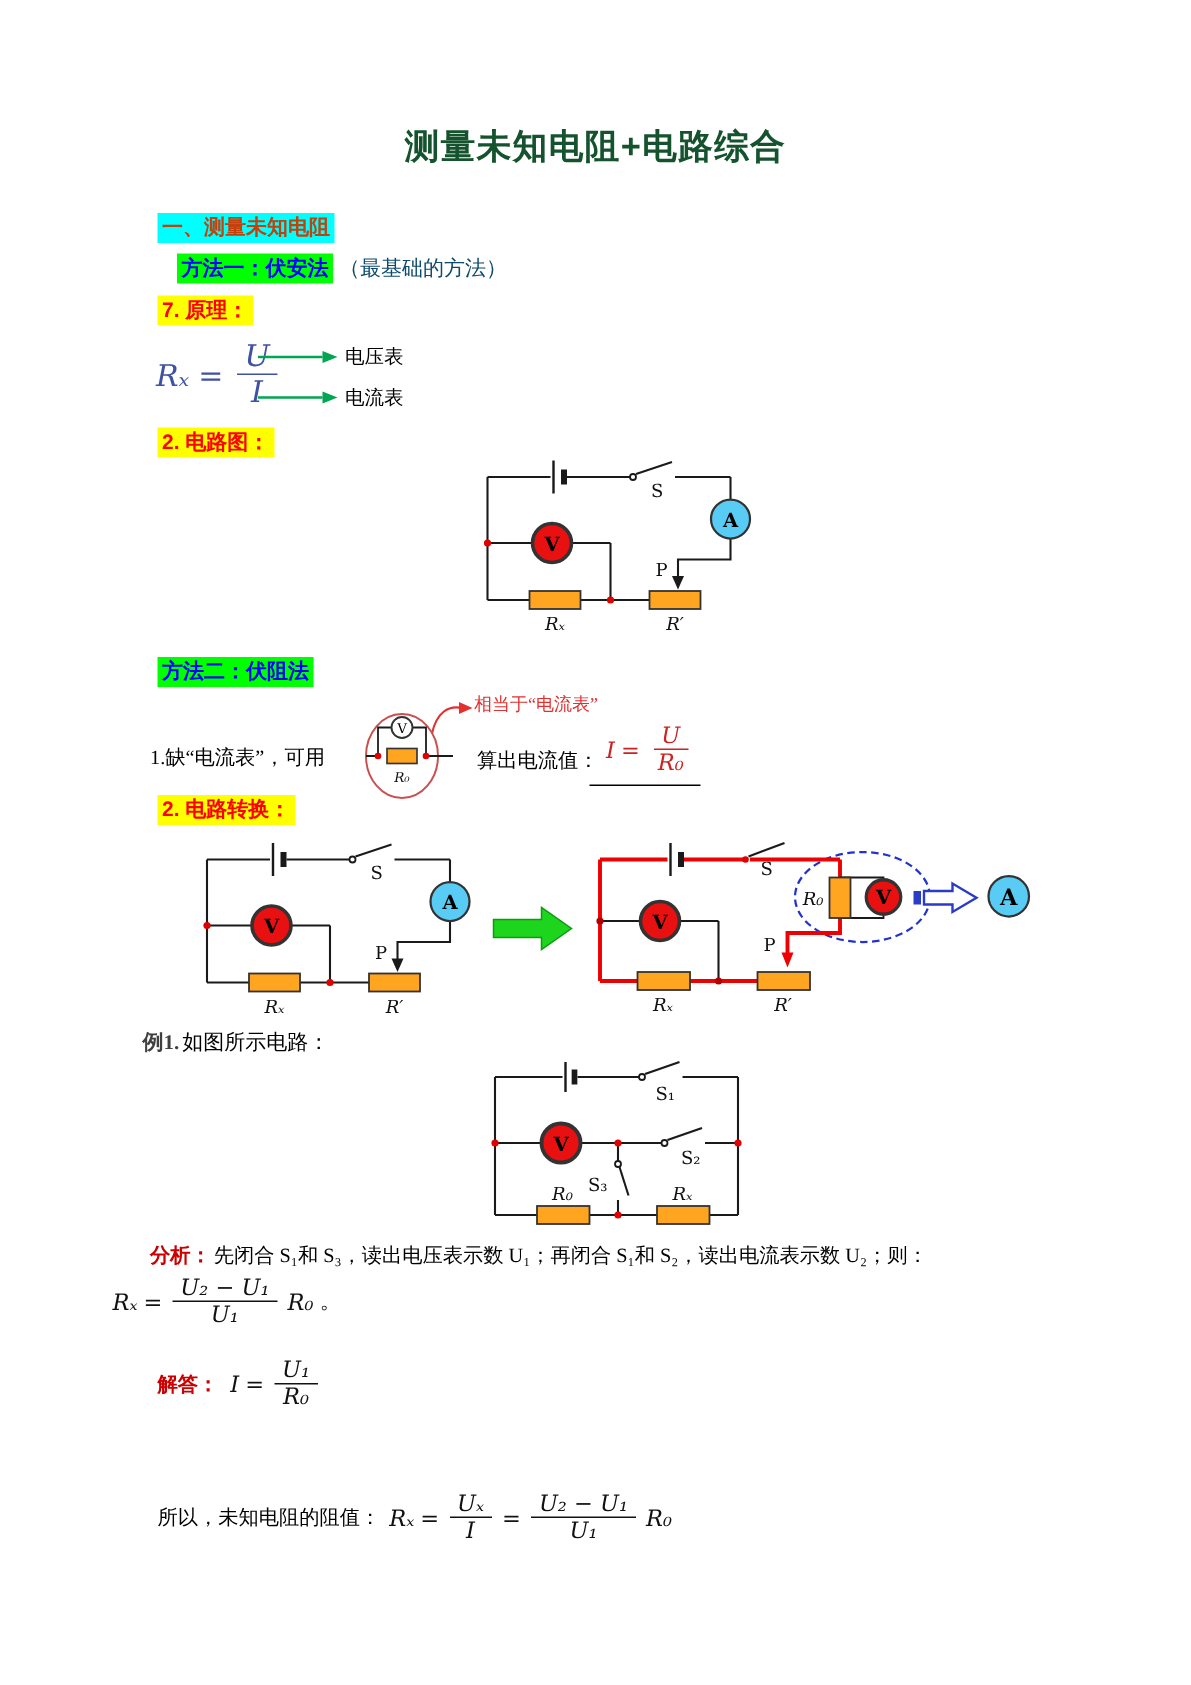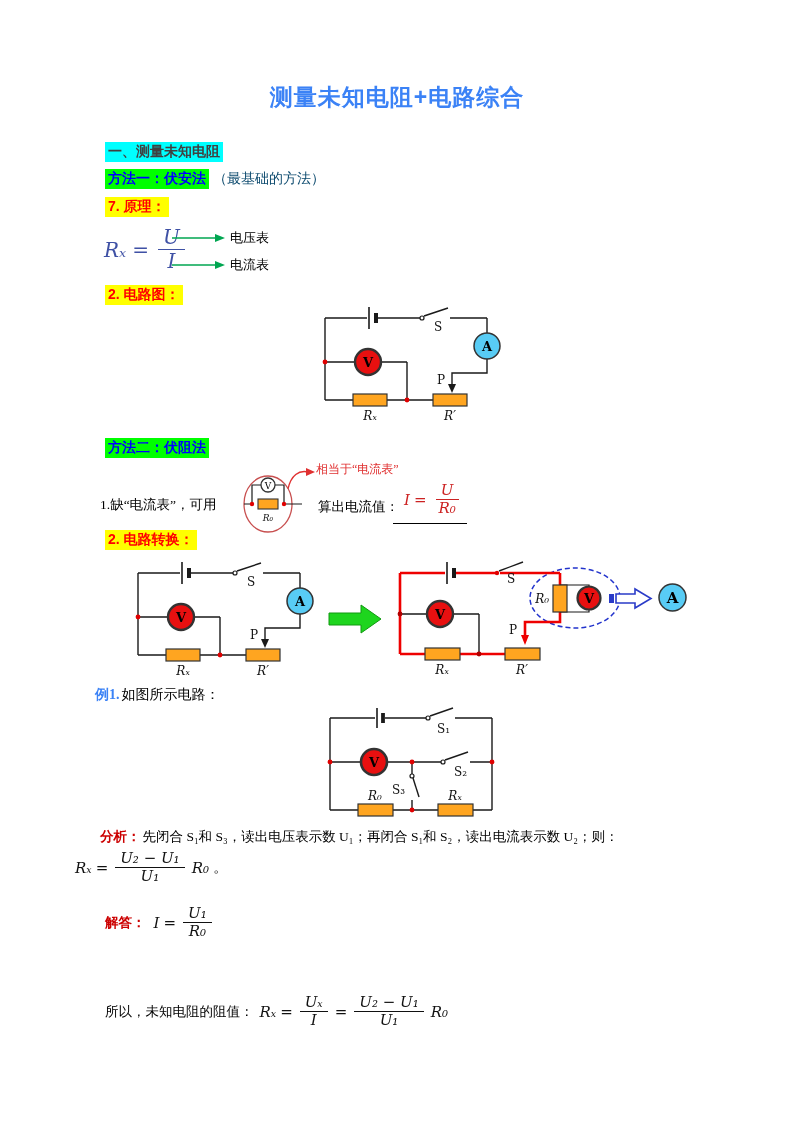--- a/index.html
+++ b/index.html
@@ -1,30 +1,30 @@
 <!DOCTYPE html>
 <html><head>
 <meta charset="utf-8">
 <style>
   html,body{margin:0;padding:0;background:#fff;}
   .page{position:relative;width:794px;height:1123px;background:#fff;overflow:hidden;
         font-family:"Liberation Serif","DejaVu Serif",serif;color:#000;}
   .abs{position:absolute;}
   .doc-title{left:0;right:0;top:82px;text-align:center;font-size:23px;font-weight:bold;
-             color:#3b82f6;font-family:"Liberation Sans","DejaVu Sans",sans-serif;letter-spacing:1px;}
+             color:#14532d;font-family:"Liberation Sans","DejaVu Sans",sans-serif;letter-spacing:1px;}
   .hl{display:inline-block;padding:1px 3px;font-weight:bold;font-size:14px;
       font-family:"Liberation Sans","DejaVu Sans",sans-serif;white-space:nowrap;}
-  .hl-cyan{background:#00FFFF;color:#404040;}
+  .hl-cyan{background:#00FFFF;color:#c2410c;}
   .hl-green{background:#00FF00;color:#0000FF;}
   .hl-yellow{background:#FFFF00;color:#FF0000;}
   .row{display:flex;align-items:center;gap:4px;white-space:nowrap;}
   .note{font-size:14px;color:#0c4a6e;}
   .body-line{font-size:13.5px;white-space:nowrap;display:flex;align-items:center;}
   .lbl-red{color:#CC0000;font-weight:bold;margin-right:2px;text-align:center;}
-  .lbl-navy{color:#3b82f6;font-weight:bold;margin-right:2px;}
+  .lbl-navy{color:#404040;font-weight:bold;margin-right:2px;}
   .math{font-style:italic;font-family:"DejaVu Serif","DejaVu Sans",serif;}
   .frac{display:inline-flex;flex-direction:column;align-items:center;vertical-align:middle;
         line-height:1.15;margin:0 3px;}
   .frac .num{border-bottom:1.3px solid currentColor;padding:0 5px;}
   .frac .den{padding:0 5px;}
   .formula-blue{display:flex;align-items:center;gap:6px;color:#3F51A5;font-size:20px;}
   .formula-red{display:flex;align-items:center;gap:4px;color:#CC2222;font-size:15px;}
   .formula-black{display:flex;align-items:center;gap:4px;color:#111;font-size:15px;}
   .small-label{font-size:13px;white-space:nowrap;}
   .red-note{color:#E03030;font-size:12px;white-space:nowrap;}
@@ -67,21 +67,21 @@
       </symbol>
     </defs>
   </svg>
 
   <div class="abs doc-title">测量未知电阻+电路综合</div>
 
   <div class="abs" style="left:105px;top:142px">
     <span class="hl hl-cyan">一、测量未知电阻</span>
   </div>
 
-  <div class="abs row" style="left:105px;top:169px">
+  <div class="abs row" style="left:118px;top:169px">
     <span class="hl hl-green">方法一：伏安法</span>
     <span class="note">（最基础的方法）</span>
   </div>
   <div class="abs" style="left:105px;top:197px">
     <span class="hl hl-yellow">7. 原理：</span>
   </div>
 
   <div class="abs formula-blue" style="left:104px;top:226px">
     <span class="math">Rₓ</span>
     <span class="math">=</span>

